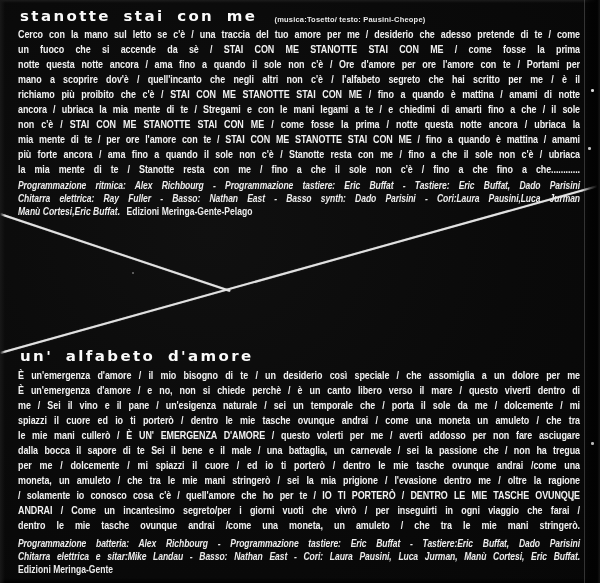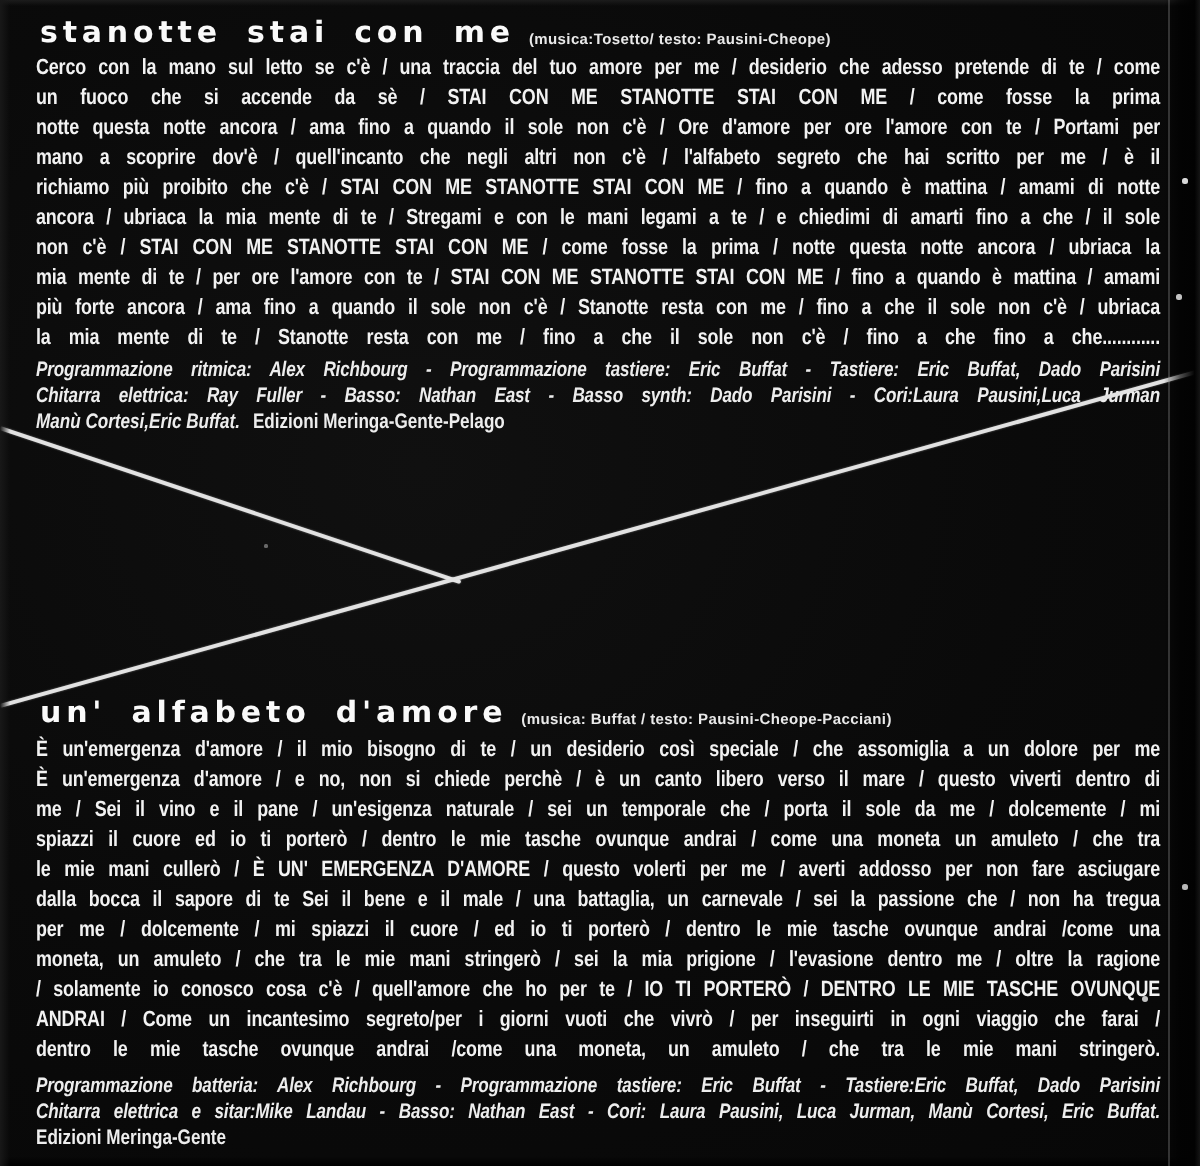--- a/index.html
+++ b/index.html
@@ -15,21 +15,21 @@
   .t1{left:20px;top:8px;justify-content:space-between;}
   .t2{left:20px;top:348px;}
   .song-title{
     font-family:"DejaVu Sans", sans-serif;
     font-weight:800;font-size:15px;line-height:17px;
     letter-spacing:2.4px;word-spacing:5px;color:#fafafa;
     transform:scaleY(0.98);transform-origin:left bottom;
   }
   .title-credit{
     font-weight:bold;font-size:7.5px;line-height:11px;
-    letter-spacing:.2px;margin-left:7px;color:#e9e9e9;
+    letter-spacing:.2px;margin-left:17px;color:#e9e9e9;
   }
   
   .scalewrap{
     position:absolute;width:690px;
     transform:scaleX(0.8145);transform-origin:0 0;
   }
   .ly1{left:18px;top:27px;}
   .ly2{left:18px;top:368px;}
   .cr1{left:18px;top:179px;}
   .cr2{left:18px;top:537px;}
@@ -104,21 +104,20 @@
         <div>Chitarra elettrica: Ray Fuller - Basso: Nathan East - Basso synth: Dado Parisini - Cori:Laura Pausini,Luca Jurman</div>
       </div>
     <div class="cline-tail">
       <span class="it">Manù Cortesi,Eric Buffat.</span>
       <span class="up">Edizioni Meringa-Gente-Pelago</span>
     </div>
   </div>
 
   <div class="title-row t2">
     <span class="song-title">un' alfabeto d'amore</span>
-    <span class="title-credit">(musica: Buffat / testo: Pausini-Cheope-Pacciani)</span>
   </div>
 
   <div class="scalewrap lyrics ly2">
     <div class="jlines">
         <div>È un'emergenza d'amore / il mio bisogno di te / un desiderio così speciale / che assomiglia a un dolore per me</div>
         <div>È un'emergenza d'amore / e no, non si chiede perchè / è un canto libero verso il mare / questo viverti dentro di</div>
         <div>me / Sei il vino e il pane / un'esigenza naturale / sei un temporale che / porta il sole da me / dolcemente / mi</div>
         <div>spiazzi il cuore ed io ti porterò / dentro le mie tasche ovunque andrai / come una moneta un amuleto / che tra</div>
         <div>le mie mani cullerò / È UN' EMERGENZA D'AMORE / questo volerti per me / averti addosso per non fare asciugare</div>
         <div>dalla bocca il sapore di te Sei il bene e il male / una battaglia, un carnevale / sei la passione che / non ha tregua</div>

